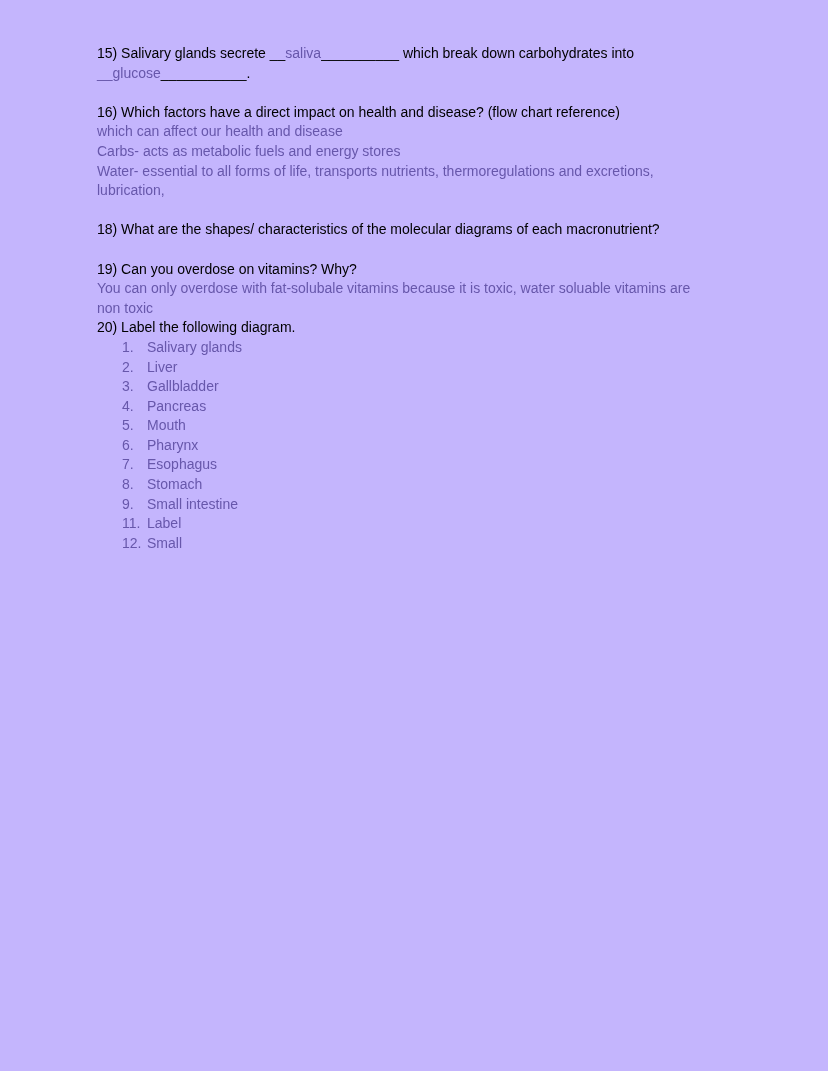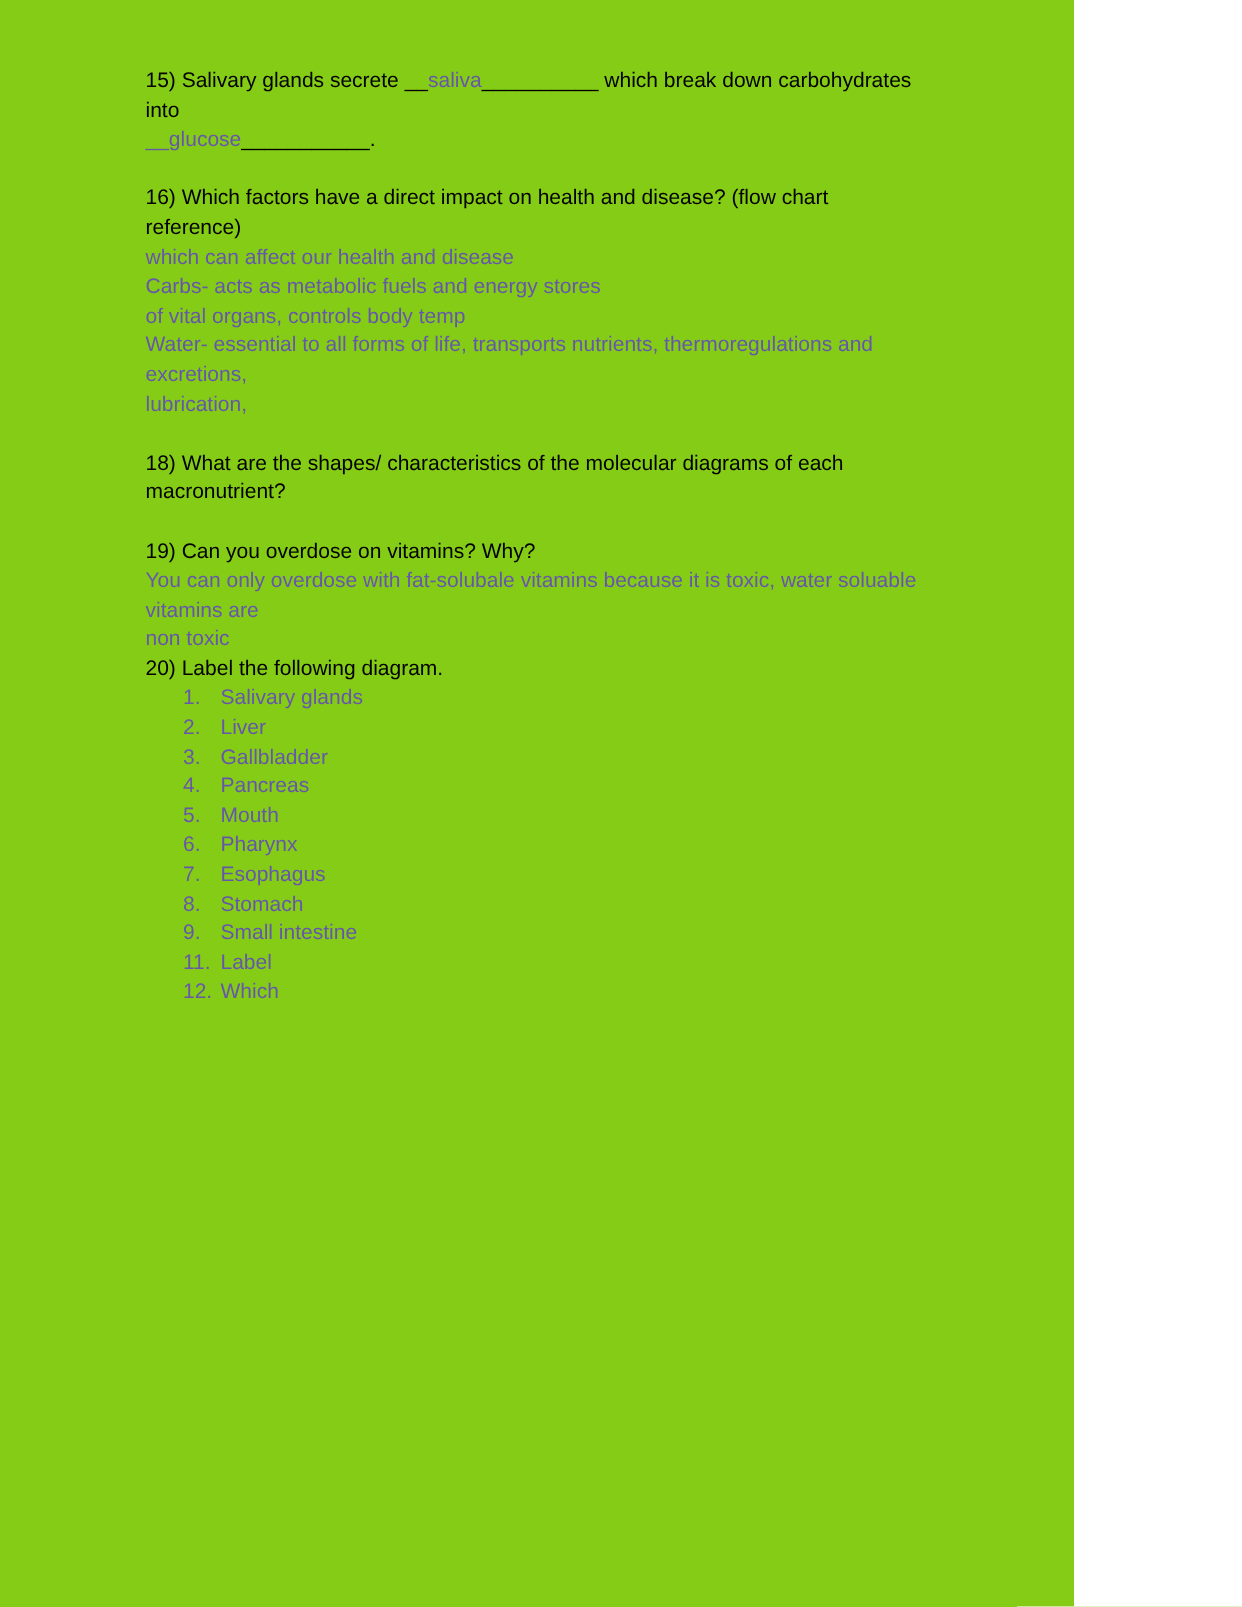--- a/index.html
+++ b/index.html
@@ -2,23 +2,23 @@
 <html style="--answer-color: #6757ab; --text-color: #000000;"><head>
 <meta charset="utf-8">
 <style>
   html, body {
     margin: 0;
     padding: 0;
     background: #ffffff;
   }
   .page {
     position: relative;
-    width: 716px;
+    width: 828px;
     height: 1071px;
-    background: #84cc16;
+    background: #c4b5fd;
     box-sizing: border-box;
     padding: 44px 97px 0 97px;
     overflow: hidden;
     font-family: "Liberation Sans", sans-serif;
   }
   .line {
     font-size: 14px;
     line-height: 19.6px;
     min-height: 19.6px;
     color: #000000;
@@ -43,35 +43,34 @@
 <body style="background: rgb(255, 255, 255);">
 
 <div class="page">
   <div id="doc-content">
       <div class="line"><span class="black">15) Salivary glands secrete __</span><span class="purple">saliva</span><span class="black">__________ which break down carbohydrates into</span></div>
       <div class="line"><span class="purple">__glucose</span><span class="black">___________.</span></div>
       <div class="line"></div>
       <div class="line"><span class="black">16) Which factors have a direct impact on health and disease? (flow chart reference)</span></div>
       <div class="line"><span class="purple">which can affect our health and disease</span></div>
       <div class="line"><span class="purple">Carbs- acts as metabolic fuels and energy stores</span></div>
-      <div class="line"><span class="purple">of vital organs, controls body temp</span></div>
       <div class="line"><span class="purple">Water- essential to all forms of life, transports nutrients, thermoregulations and excretions,</span></div>
       <div class="line"><span class="purple">lubrication,</span></div>
       <div class="line"></div>
       <div class="line"><span class="black">18) What are the shapes/ characteristics of the molecular diagrams of each macronutrient?</span></div>
       <div class="line"></div>
       <div class="line"><span class="black">19) Can you overdose on vitamins? Why?</span></div>
       <div class="line"><span class="purple">You can only overdose with fat-solubale vitamins because it is toxic, water soluable vitamins are</span></div>
       <div class="line"><span class="purple">non toxic</span></div>
       <div class="line"><span class="black">20) Label the following diagram.</span></div>
       <div class="line li"><span class="marker purple">1.</span><span class="purple">Salivary glands</span></div>
       <div class="line li"><span class="marker purple">2.</span><span class="purple">Liver</span></div>
       <div class="line li"><span class="marker purple">3.</span><span class="purple">Gallbladder</span></div>
       <div class="line li"><span class="marker purple">4.</span><span class="purple">Pancreas</span></div>
       <div class="line li"><span class="marker purple">5.</span><span class="purple">Mouth</span></div>
       <div class="line li"><span class="marker purple">6.</span><span class="purple">Pharynx</span></div>
       <div class="line li"><span class="marker purple">7.</span><span class="purple">Esophagus</span></div>
       <div class="line li"><span class="marker purple">8.</span><span class="purple">Stomach</span></div>
       <div class="line li"><span class="marker purple">9.</span><span class="purple">Small intestine</span></div>
       <div class="line li"><span class="marker purple">11.</span><span class="purple">Label</span></div>
-      <div class="line li"><span class="marker purple">12.</span><span class="purple">Which</span></div>
+      <div class="line li"><span class="marker purple">12.</span><span class="purple">Small</span></div>
     </div>
 </div>
 
 </body></html>

